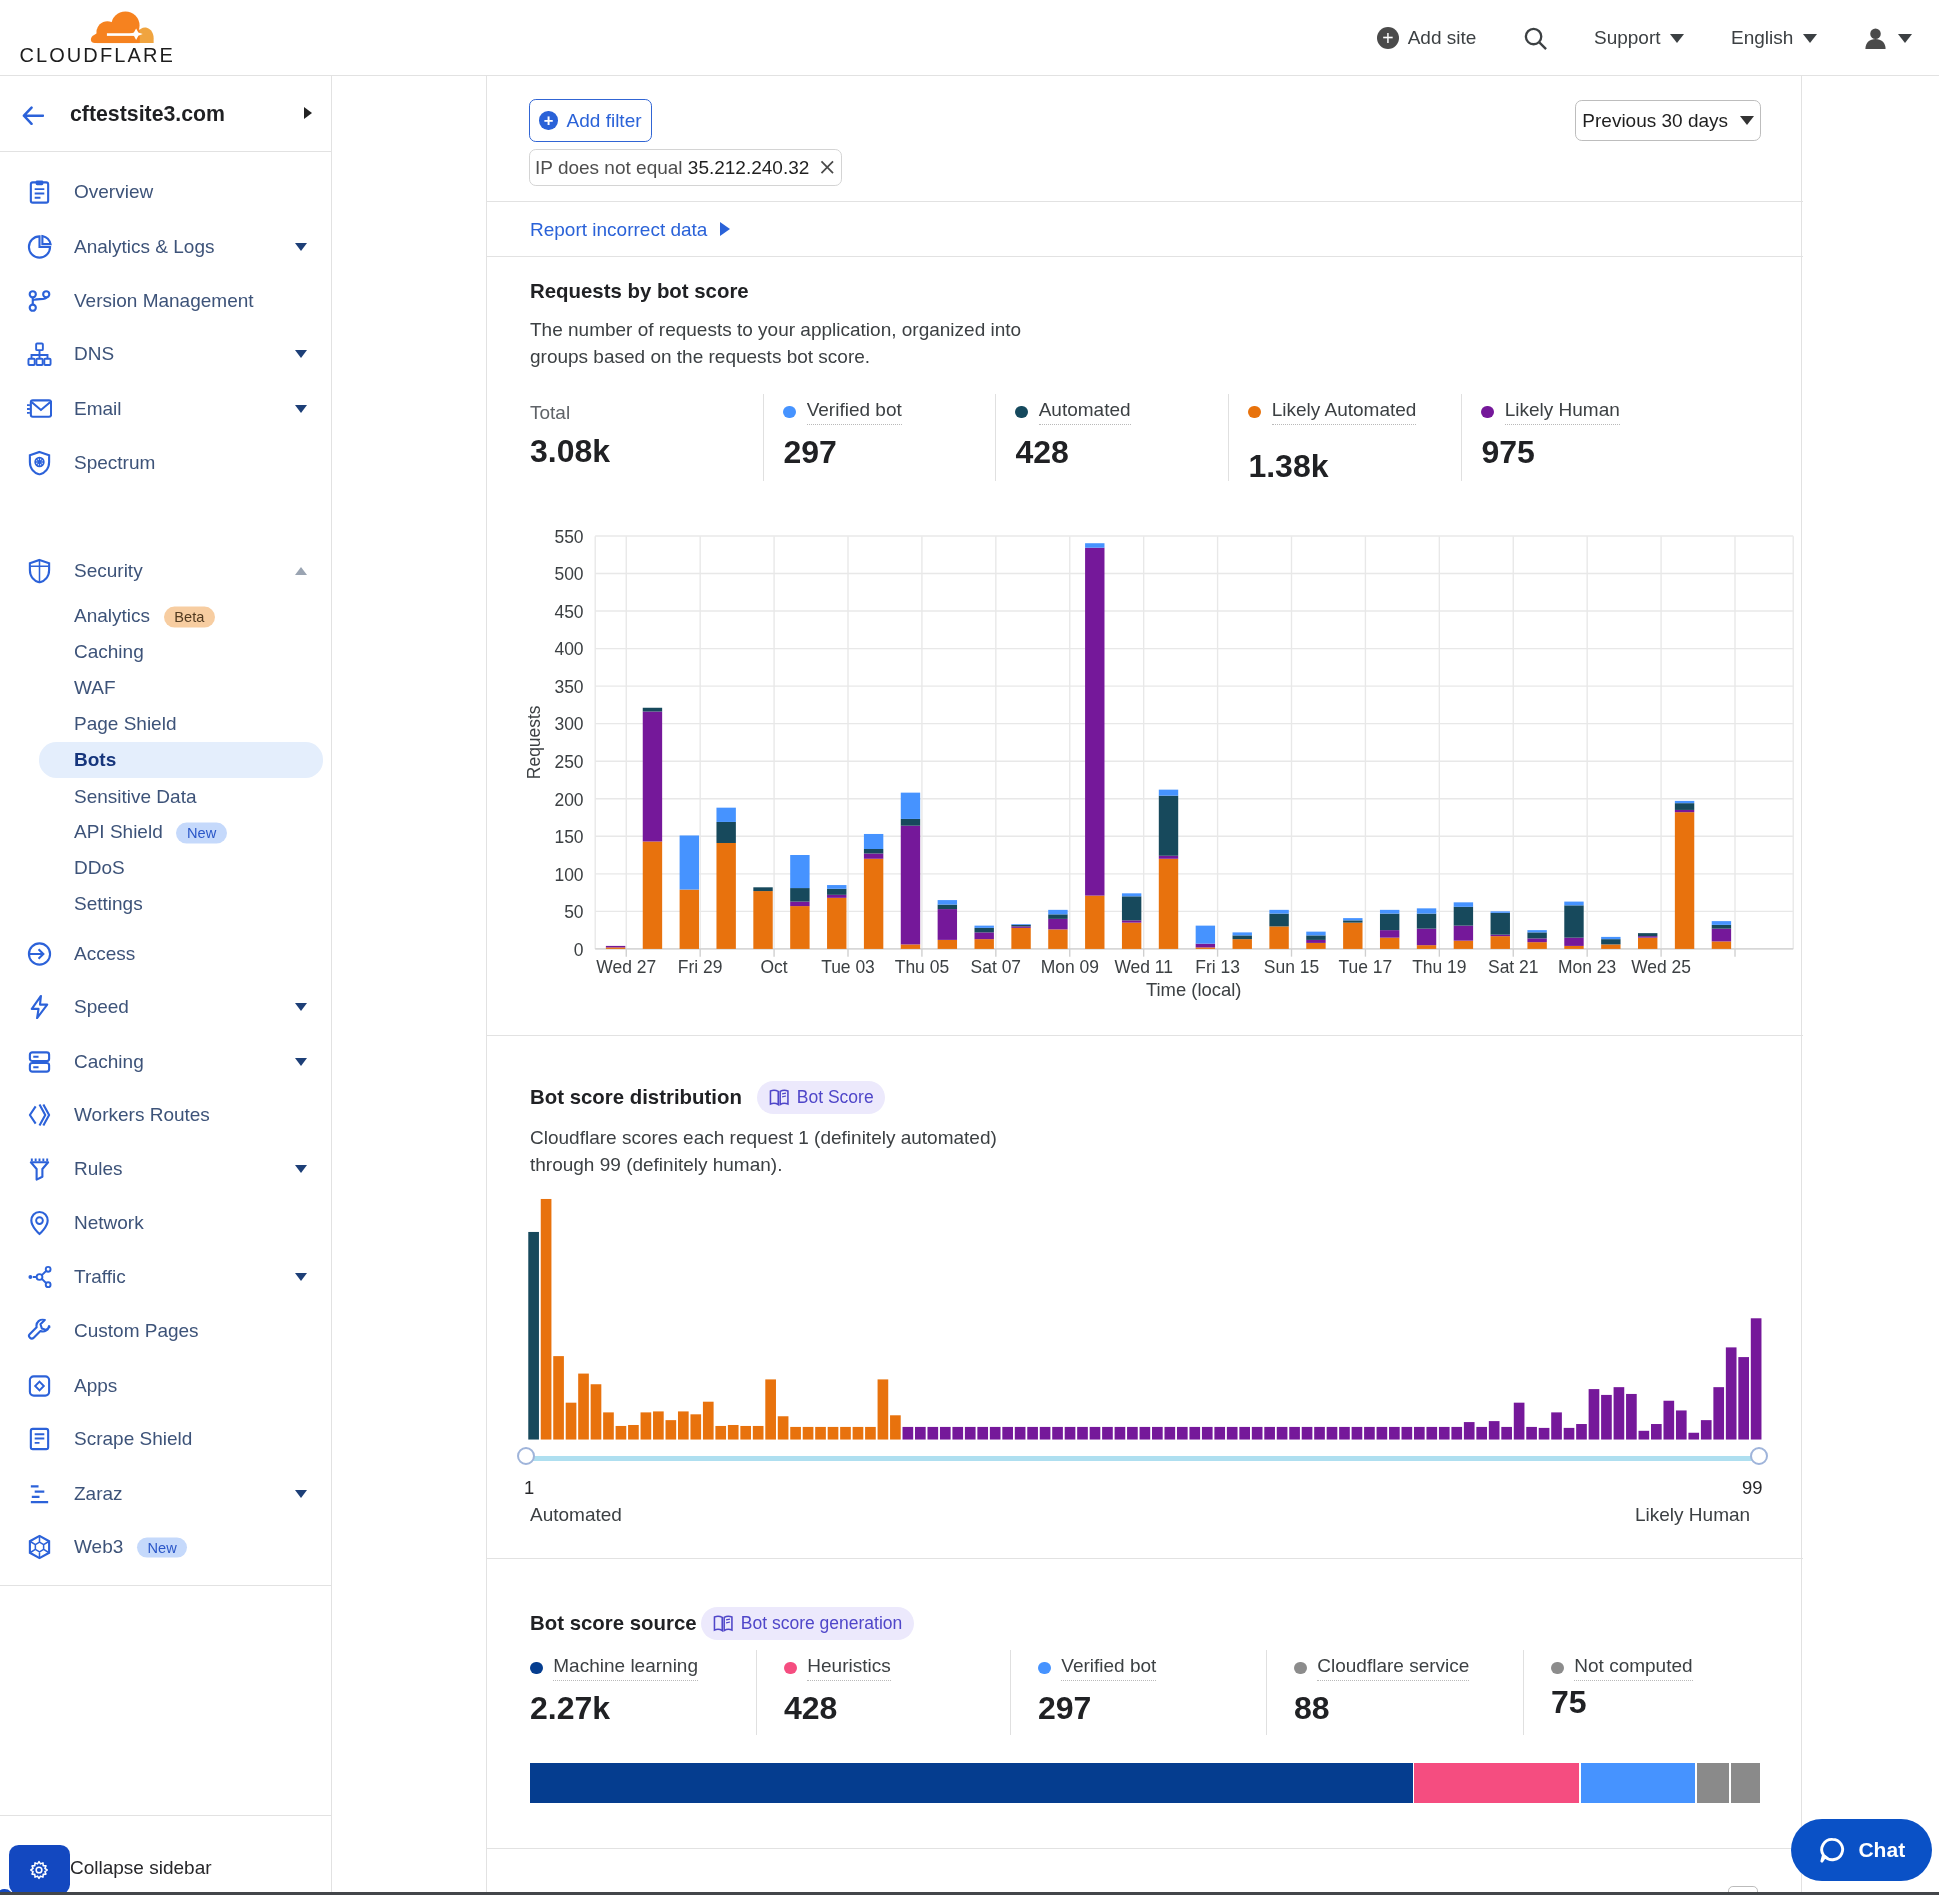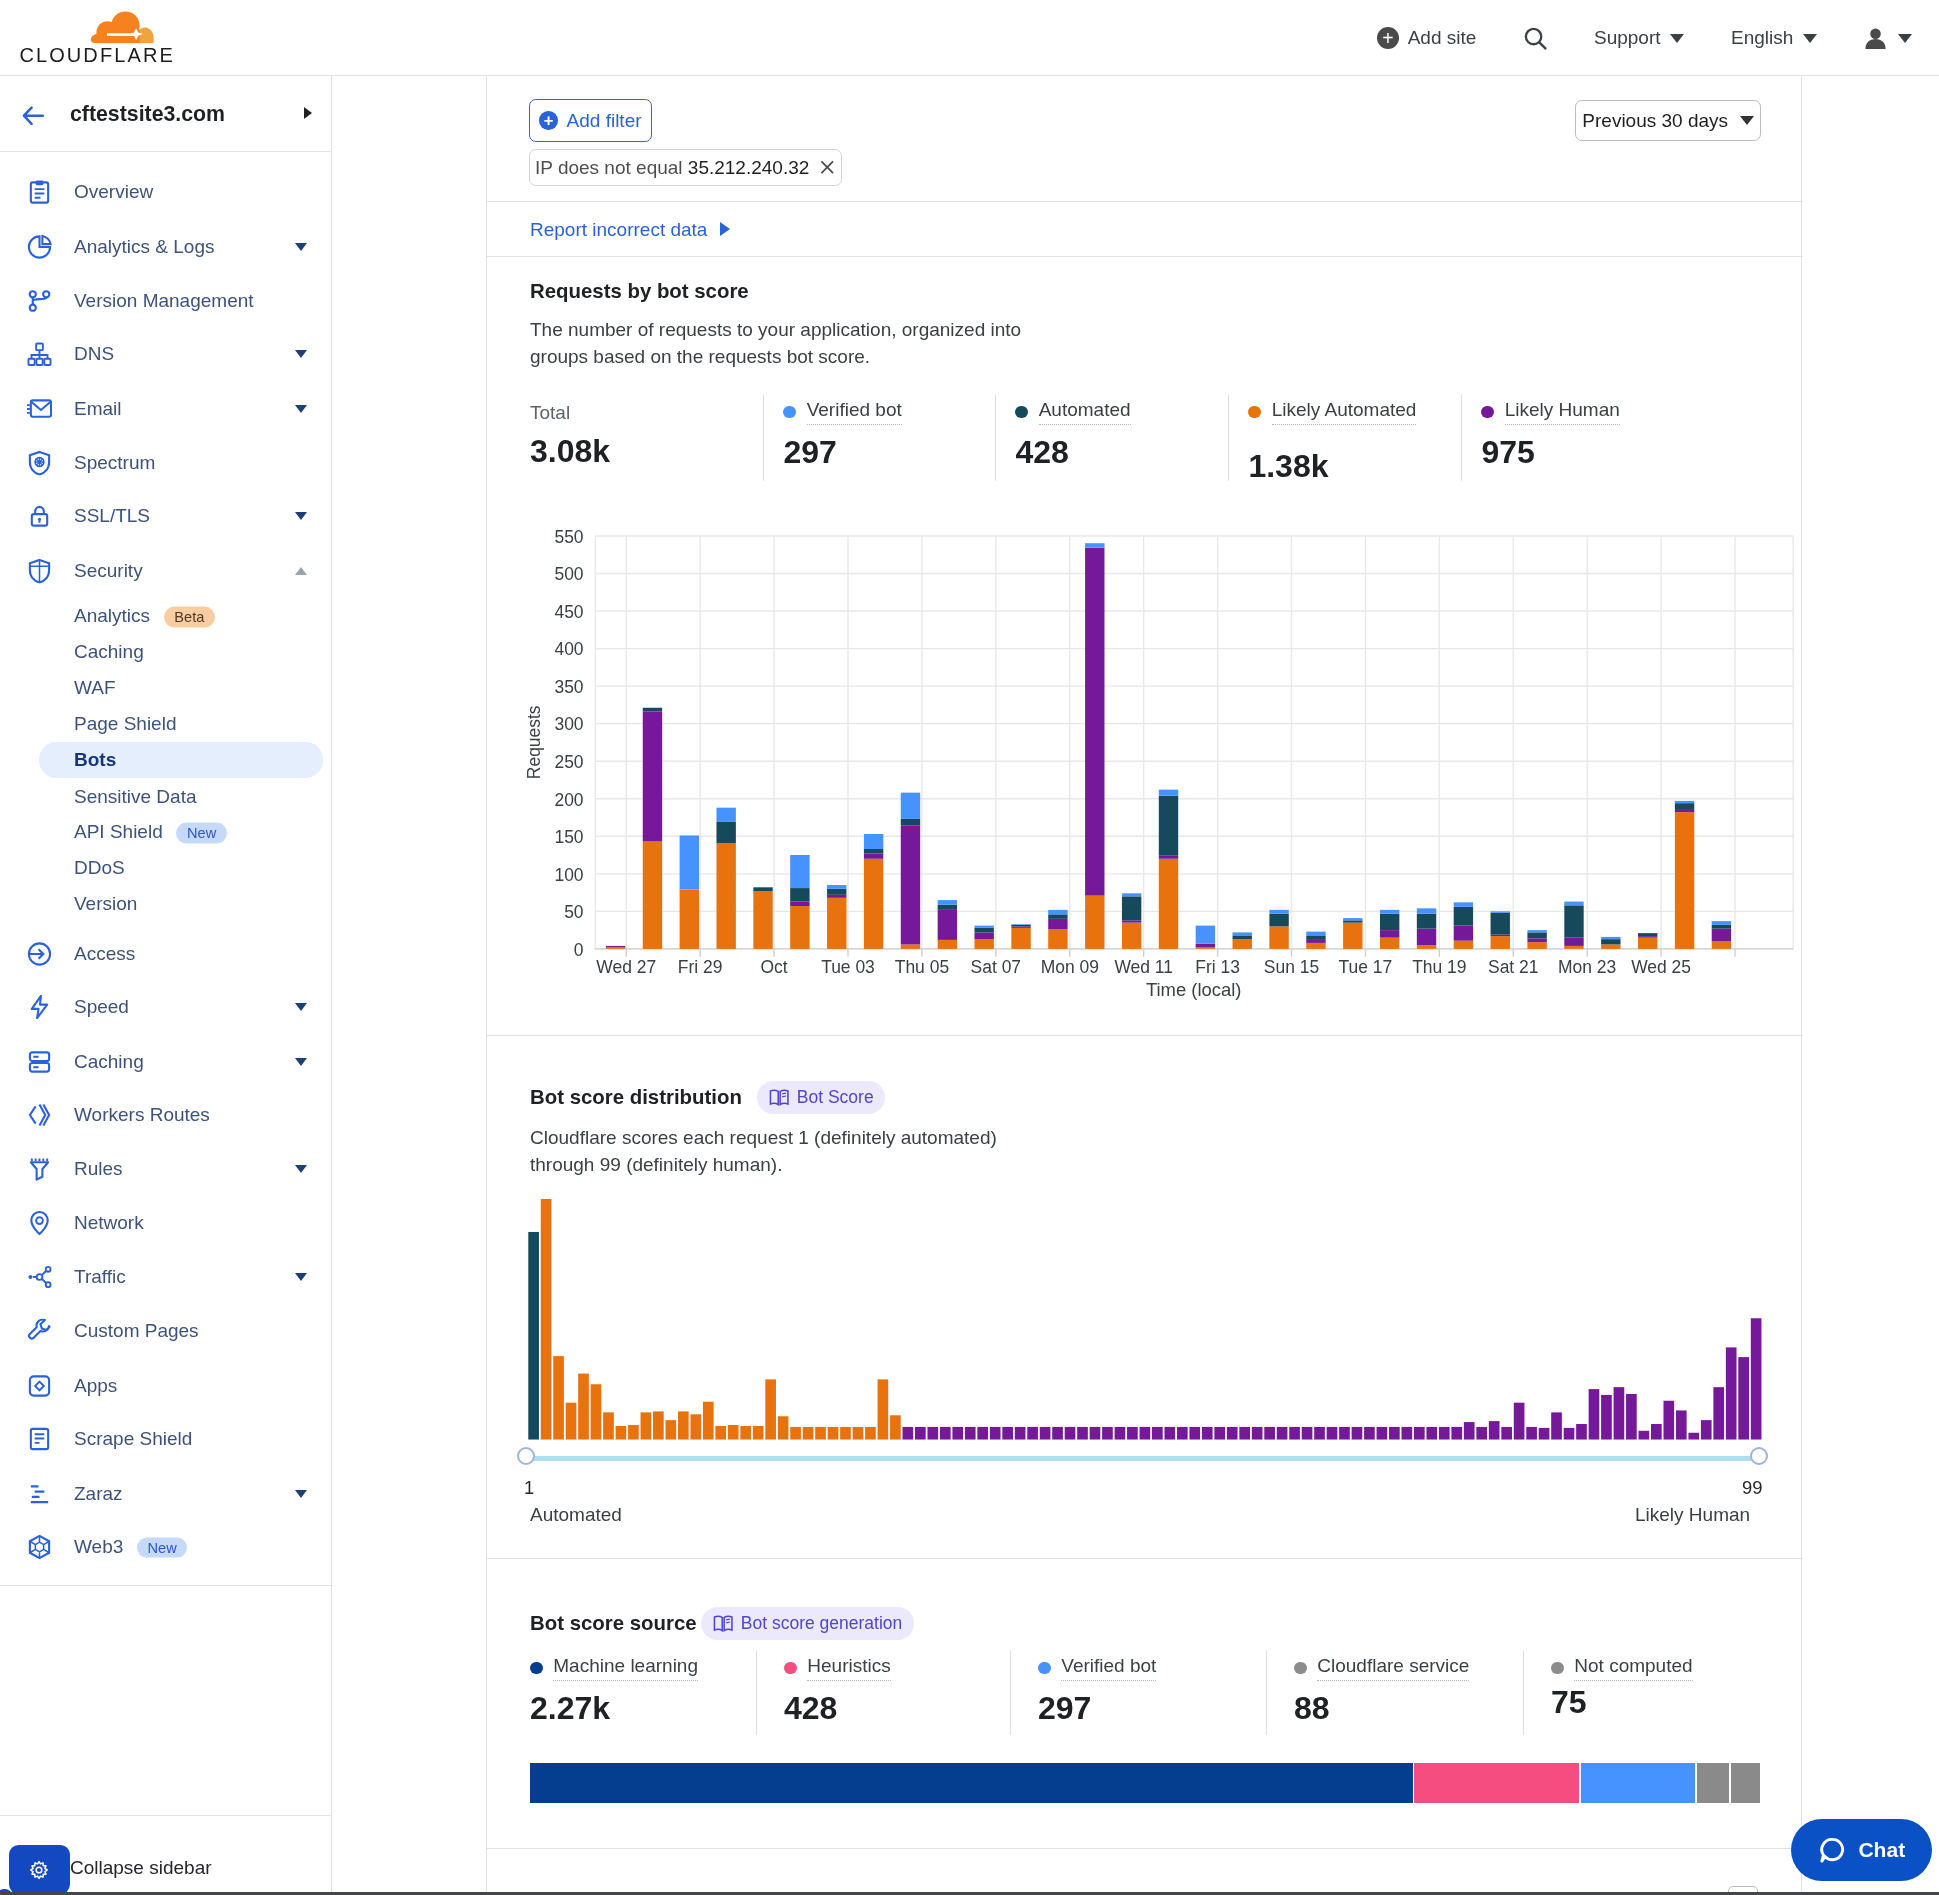--- a/index.html
+++ b/index.html
@@ -169,30 +169,20 @@
 <div class="navlabel">Email</div>
 </div>
 <div class="navitem" style="top:360px;">
 <svg class="navicon" viewBox="0 0 26 26">
         <path d="M13 1.5 L23 5 V12 C23 19 18.5 23.5 13 25 C7.5 23.5 3 19 3 12 V5 Z" fill="none" stroke="#2c62d9" stroke-width="2.2"></path>
         <circle cx="13" cy="12" r="4.5" fill="none" stroke="#2c62d9" stroke-width="1.8"></circle>
         <path d="M13 7.5 V16.5 M8.5 12 H17.5 M9.8 8.8 L16.2 15.2 M16.2 8.8 L9.8 15.2" stroke="#2c62d9" stroke-width="1.4"></path>
       </svg>
 <div class="navlabel">Spectrum</div>
 </div>
-<div class="navitem" style="top:413px;">
-<svg class="navicon" viewBox="0 0 26 26">
-        <rect x="5" y="11" width="16" height="12" rx="2" fill="none" stroke="#2c62d9" stroke-width="2.2"></rect>
-        <path d="M8.5 11 V8 a4.5 4.5 0 0 1 9 0 V11" fill="none" stroke="#2c62d9" stroke-width="2.2"></path>
-        <circle cx="13" cy="16.5" r="1.6" fill="#2c62d9"></circle>
-        <line x1="13" y1="17.5" x2="13" y2="20" stroke="#2c62d9" stroke-width="2"></line>
-      </svg>
-<div class="chev"></div>
-<div class="navlabel">SSL/TLS</div>
-</div>
 <div class="navitem" style="top:468px;">
 <svg class="navicon" viewBox="0 0 26 26">
         <path d="M13 1.5 L23 5 V12 C23 19 18.5 23.5 13 25 C7.5 23.5 3 19 3 12 V5 Z" fill="none" stroke="#2c62d9" stroke-width="2.2"></path>
         <path d="M13 1.5 V25 M3.8 8 H22.2" fill="none" stroke="#2c62d9" stroke-width="1.6"></path>
       </svg>
 <div class="chev" style="border-top:none;border-bottom:8.7px solid #9aa4b2;"></div>
 <div class="navlabel">Security</div>
 </div>
 <div id="bots-pill"></div>
 <div class="subitem" style="top:522px;">
@@ -213,21 +203,21 @@
 <div class="subitem" style="top:703px;">
 <div class="navlabel">Sensitive Data</div>
 </div>
 <div class="subitem" style="top:738px;">
 <div class="navlabel">API Shield<span class="badge-new">New</span></div>
 </div>
 <div class="subitem" style="top:774px;">
 <div class="navlabel">DDoS</div>
 </div>
 <div class="subitem" style="top:810px;">
-<div class="navlabel">Version</div>
+<div class="navlabel">Settings</div>
 </div>
 <div class="navitem" style="top:851px;">
 <svg class="navicon" viewBox="0 0 26 26">
         <circle cx="13" cy="13" r="11" fill="none" stroke="#2c62d9" stroke-width="2.2"></circle>
         <path d="M2 13 H16 M12 8 L17 13 L12 18" fill="none" stroke="#2c62d9" stroke-width="2.2"></path>
       </svg>
 <div class="navlabel">Access</div>
 </div>
 <div class="navitem" style="top:904px;">
 <svg class="navicon" viewBox="0 0 26 26">

